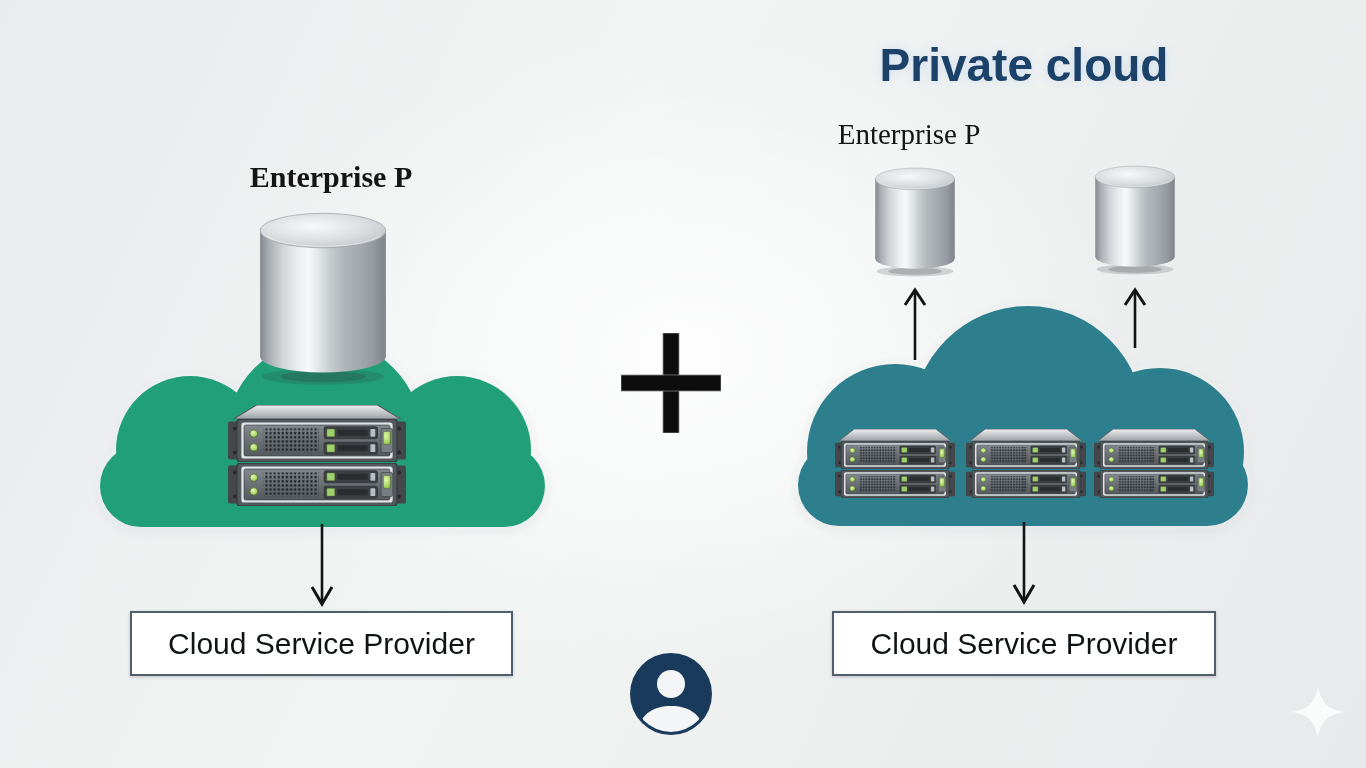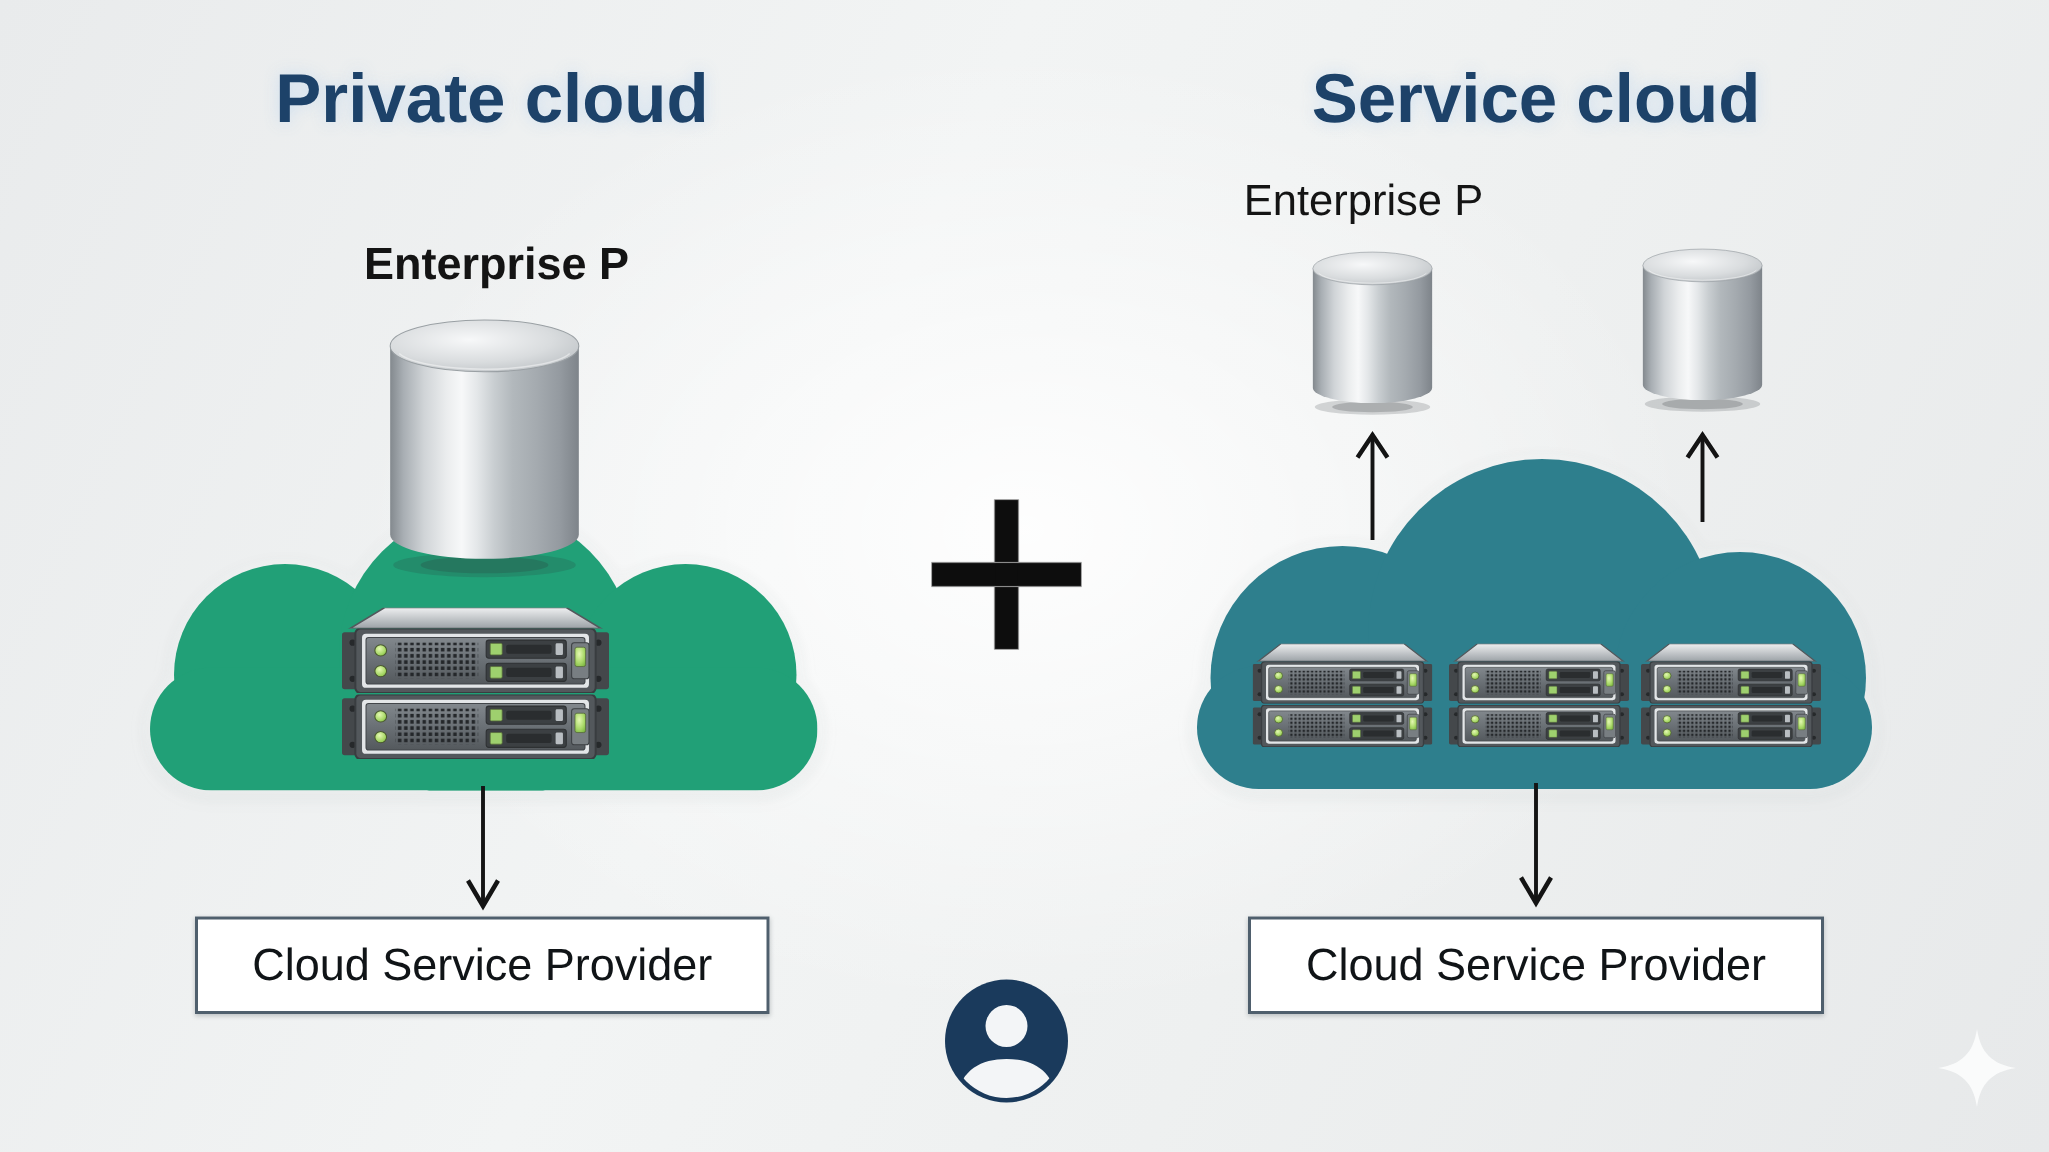--- a/index.html
+++ b/index.html
@@ -11,21 +11,21 @@
   }
   .abs{position:absolute;}
   .title{
     position:absolute;width:452px;text-align:center;
     font-weight:700;font-size:46px;line-height:1.1;color:#1d4269;
     text-shadow:0 0 10px rgba(200,220,240,.85);
     font-family:"Liberation Sans",sans-serif;
   }
   .ent{
     position:absolute;width:300px;text-align:center;color:#141414;
-    font-family:Liberation Sans, sans-serif;
+    font-family:Liberation Serif, serif;
   }
   .ent.bold{font-weight:700;font-size:30px;}
   .ent.reg{font-weight:400;font-size:29px;}
   .csp-box{
     position:absolute;height:61px;background:#ffffff;border:2px solid #4f5f6d;
     display:flex;align-items:center;justify-content:center;
     font-size:30px;color:#101417;box-shadow:0 1px 3px rgba(40,50,60,.25);
     font-family:"Liberation Sans",sans-serif;
     text-align:right;
   }
@@ -110,22 +110,21 @@
       <symbol id="cylinder" viewBox="0 0 140 184">
         <ellipse cx="70" cy="172" rx="60" ry="8" fill="#2f3336" opacity="0.18"></ellipse>
         <ellipse cx="70" cy="172" rx="42" ry="5.5" fill="#2f3336" opacity="0.22"></ellipse>
         <path d="M8 28 L8 152 A62 16 0 0 0 132 152 L132 28 Z" fill="url(#cylBody)"></path>
         <ellipse cx="70" cy="28" rx="62" ry="17" fill="url(#cylTop)" stroke="#9aa0a4" stroke-width="0.7"></ellipse>
         <path d="M14 33 A58 14 0 0 0 126 33" fill="none" stroke="#ffffff" stroke-width="1" opacity="0.45"></path>
       </symbol>
     </defs>
   </svg>
 
-  <div class="title" style="left:102px;top:40px">Private cloud</div>
-  <div class="title" style="left:798px;top:40px">Service cloud</div>
+  <div class="title" style="left:798px;top:40px">Private cloud</div>
 
   <div class="ent bold" style="left:181px;top:160px">Enterprise P</div>
   <div class="ent reg" style="left:759px;top:118px">Enterprise P</div>
 
   <svg class="abs cloud" style="left:100px;top:335px" width="445" height="192" viewBox="0 0 445 192">
     <g fill="#21a077">
       <circle cx="90" cy="115" r="74"></circle>
       <circle cx="224" cy="102" r="98"></circle>
       <circle cx="357" cy="115" r="74"></circle>
       <rect x="0" y="110" width="445" height="82" rx="41"></rect>

